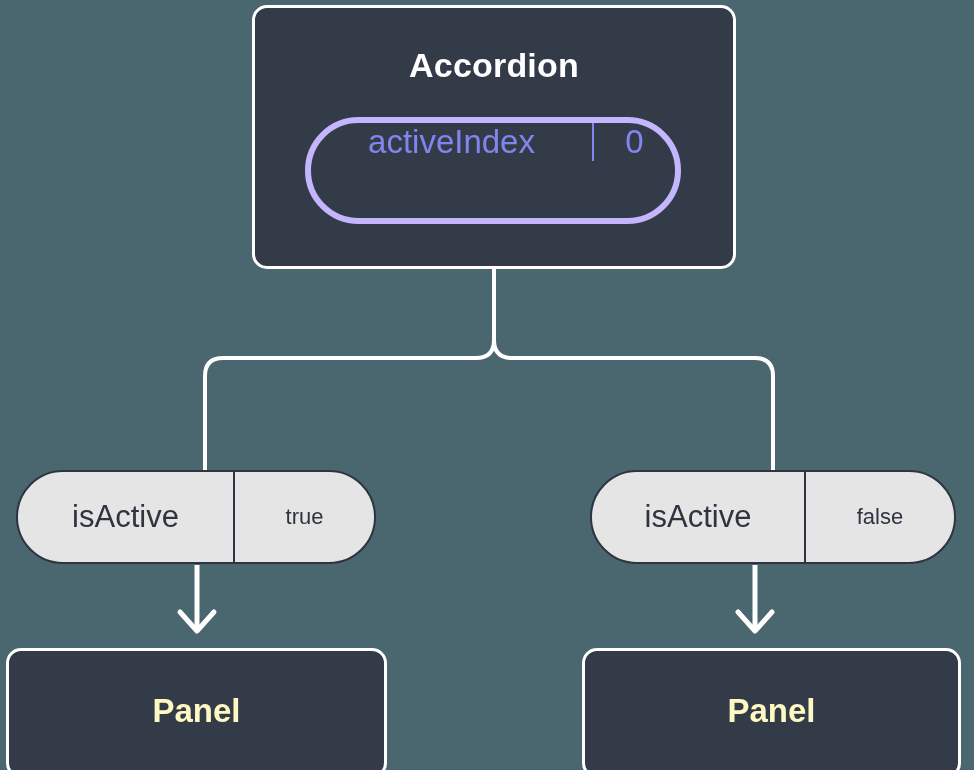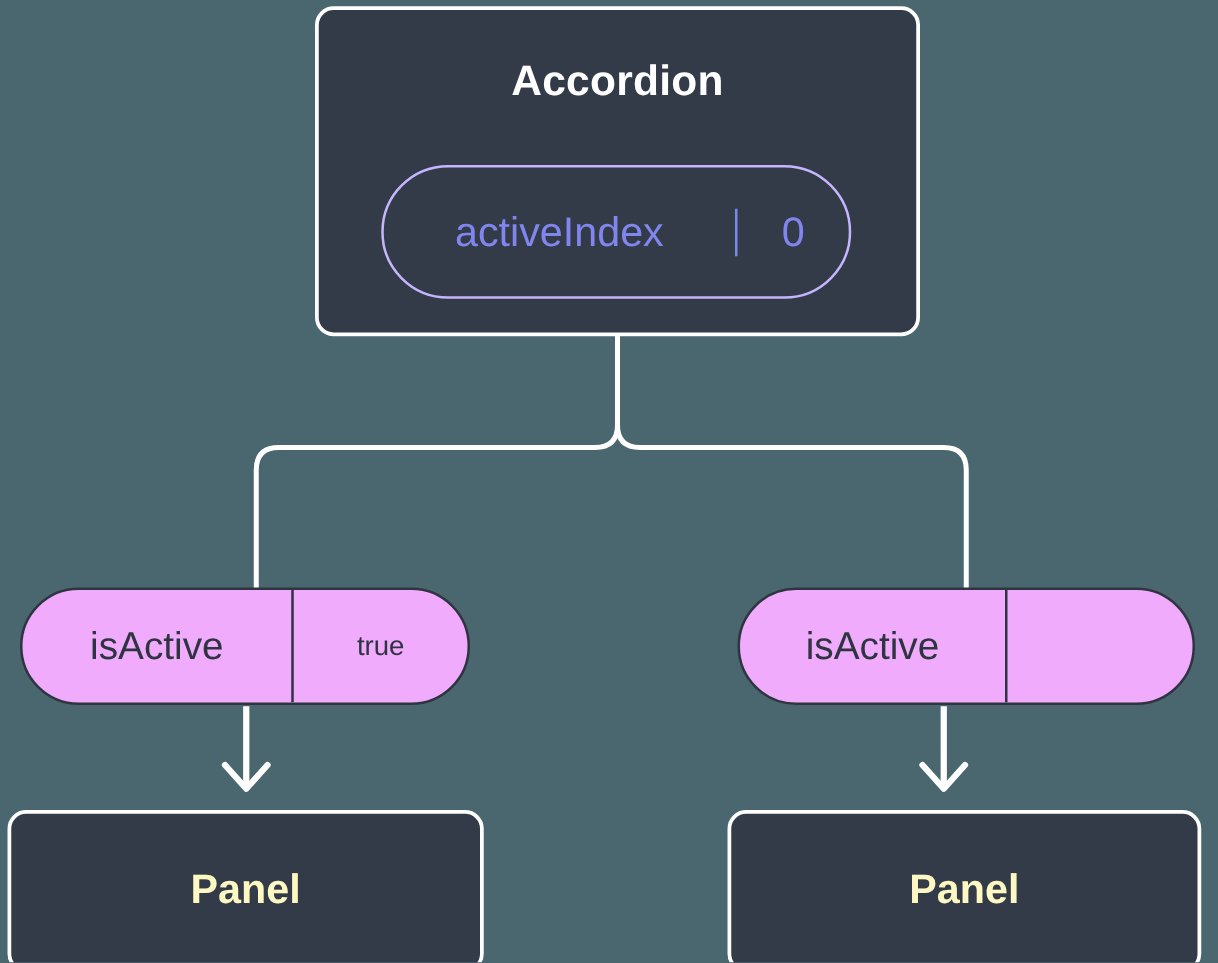--- a/index.html
+++ b/index.html
@@ -53,28 +53,28 @@
     letter-spacing: 0.2px;
     margin-top: 40px;
     line-height: 1;
     user-select: none;
   }
 
   
   #activeindex-pill {
     position: absolute;
     left: 305px;
-    top: 132px;
+    top: 117px;
     width: 376px;
     height: 107px;
     box-sizing: border-box;
-    border: 2px solid #c4b5fd;
+    border: 6px solid #c4b5fd;
     border-radius: 54px;
     display: flex;
-    align-items: center;
+    align-items: flex-start;
     background: transparent;
   }
   #activeindex-pill .pill-key {
     flex: 0 0 281px;
     display: flex;
     align-items: center;
     justify-content: center;
     color: #8186ee;
     font-size: 33px;
     border-right: 2px solid #8186ee;
@@ -87,21 +87,21 @@
     justify-content: center;
     color: #8186ee;
     font-size: 33px;
     user-select: none;
   }
 
   
   .prop-pill {
     position: absolute;
     box-sizing: border-box;
-    background: #f0abfc;
+    background: #e5e5e5;
     border: 2px solid #2e3440;
     border-radius: 48px;
     height: 94px;
     display: flex;
     align-items: stretch;
     overflow: hidden;
   }
   .prop-pill .pill-key {
     display: flex;
     align-items: center;
@@ -206,19 +206,20 @@
     <div class="pill-key">isActive</div>
     <div class="pill-val">true</div>
   </div>
 
   <div id="panel-left" class="panel-box">
     <div class="panel-label">Panel</div>
   </div>
 
   <div id="pill-right" class="prop-pill">
     <div class="pill-key">isActive</div>
+    <div class="pill-val">false</div>
   </div>
 
   <div id="panel-right" class="panel-box">
     <div class="panel-label">Panel</div>
   </div>
 
 </div>
 
 </body></html>

